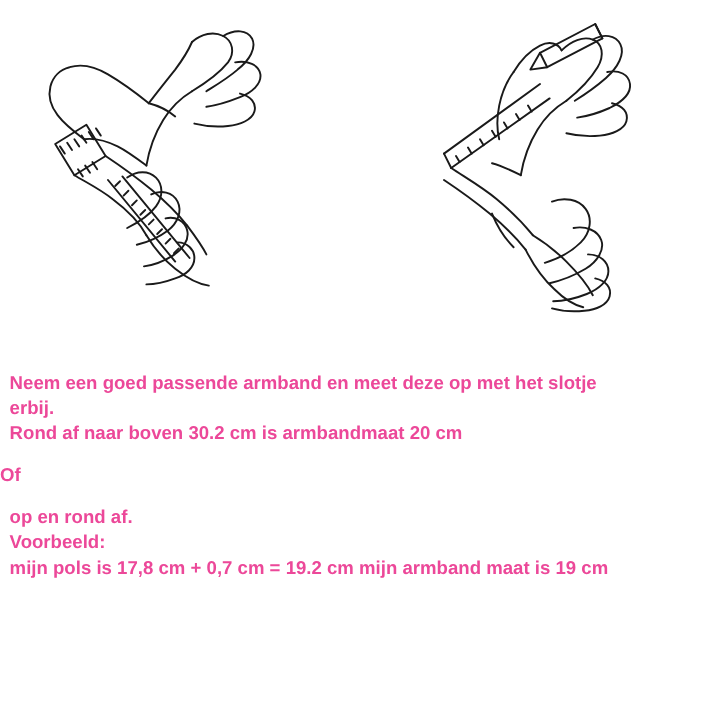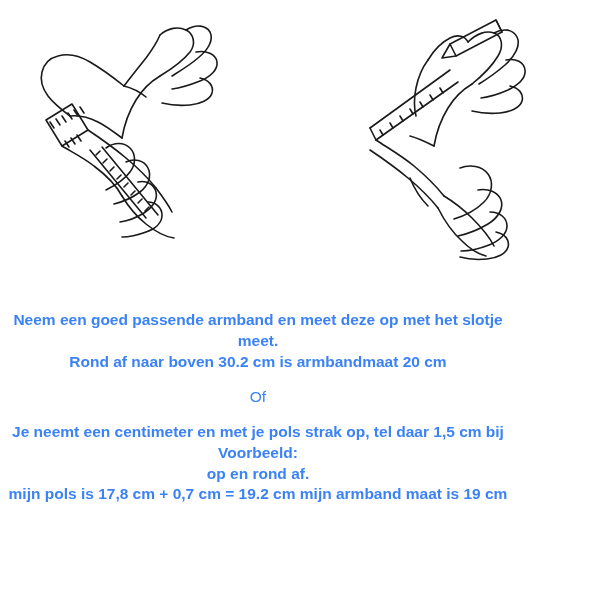--- a/index.html
+++ b/index.html
@@ -30,39 +30,39 @@
     position: absolute;
     top: 0;
   }
   .illo-left { left: 10px; }
   .illo-right { left: 310px; }
   .text-block {
     position: absolute;
     top: 310px;
     left: 0;
     width: 516px;
-    text-align: center;
+    text-align: left;
     font-weight: bold;
     font-size: 15.5px;
     line-height: 1.35;
-    color: #3b82f6;
+    color: #ec4899;
   }
   .line {
     display: block;
     padding: 0 8px;
   }
   .para {
     margin-bottom: 14px;
   }
   .para-last {
     margin-bottom: 0;
   }
   .of-line {
     font-size: 15.5px;
-    font-weight: normal;
+    font-weight: bold;
     margin: 12px 0 14px 0;
   }
   svg { display: block; }
 </style>
 </head>
 <body>
 
 <div class="page">
 
   <div class="illustrations">
@@ -136,28 +136,27 @@
         <path d="M100 178 C104 188 110 198 118 206"></path>
       </svg>
     </div>
 
   </div>
 
   <div class="text-block">
 
     <div class="para">
       <span class="line">Neem een goed passende armband en meet deze op met het slotje</span>
-      <span class="line">meet.</span>
+      <span class="line">erbij.</span>
       <span class="line">Rond af naar boven 30.2 cm is armbandmaat 20 cm</span>
     </div>
 
     <div class="of-line">Of</div>
 
     <div class="para para-last">
-      <span class="line">Je neemt een centimeter en met je pols strak op, tel daar 1,5 cm bij</span>
+      <span class="line">op en rond af.</span>
       <span class="line">Voorbeeld:</span>
-      <span class="line">op en rond af.</span>
       <span class="line">mijn pols is 17,8 cm + 0,7 cm = 19.2 cm  mijn armband maat is 19 cm</span>
     </div>
 
   </div>
 
 </div>
 
 </body></html>

